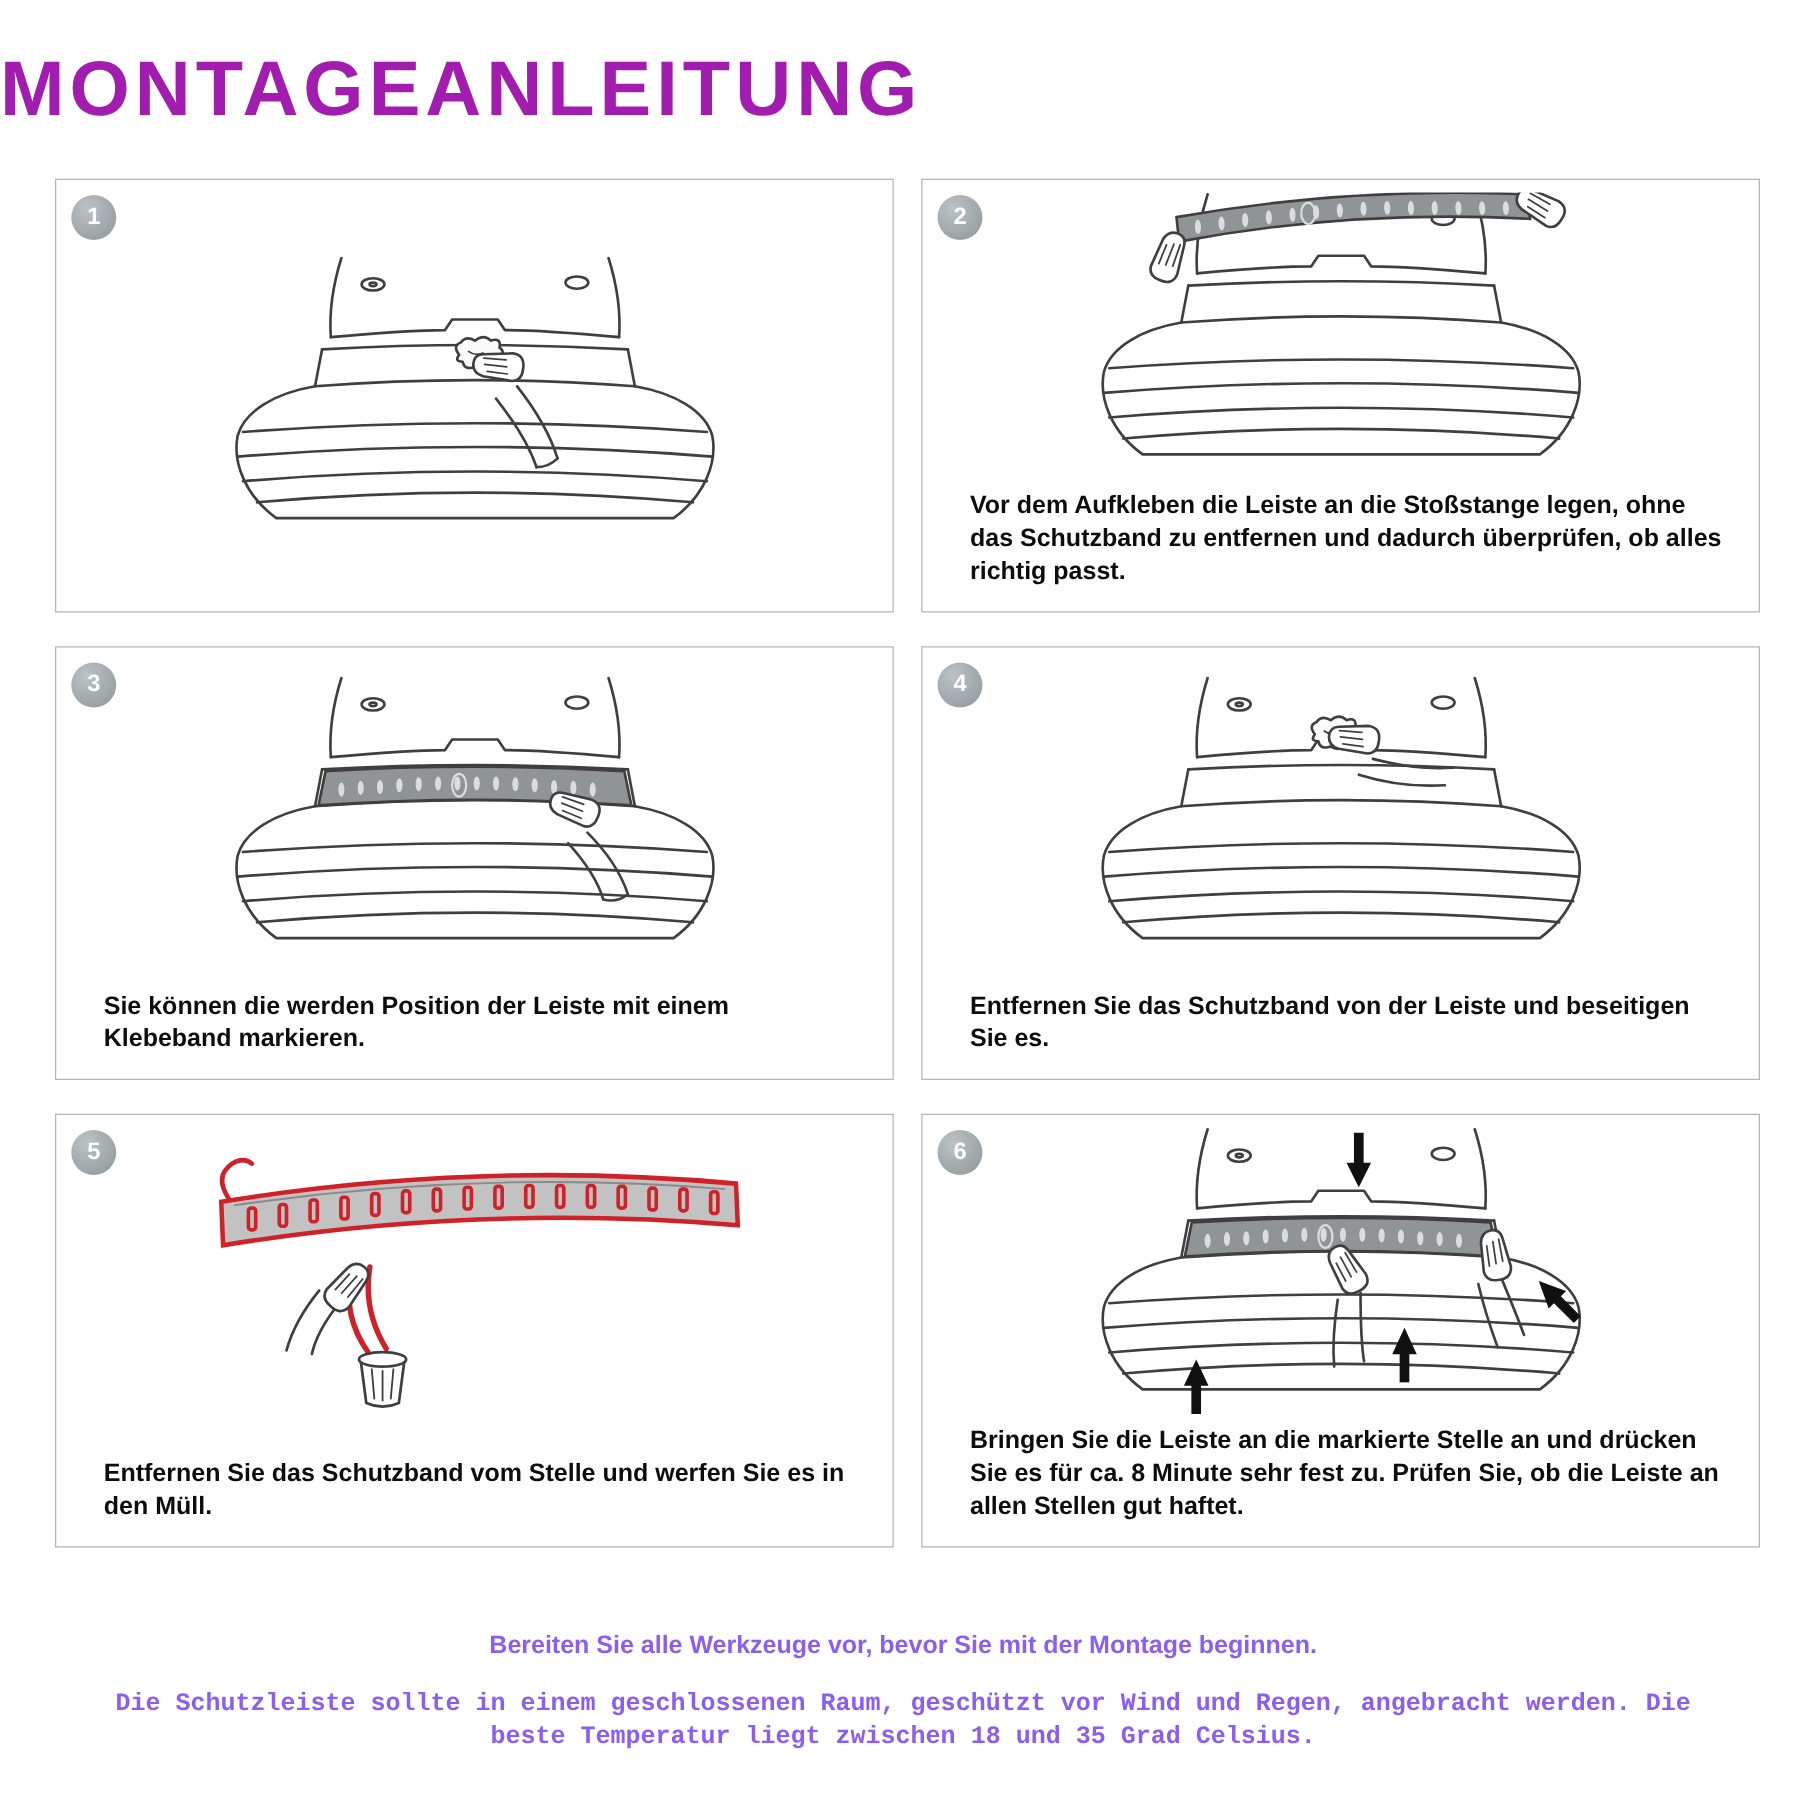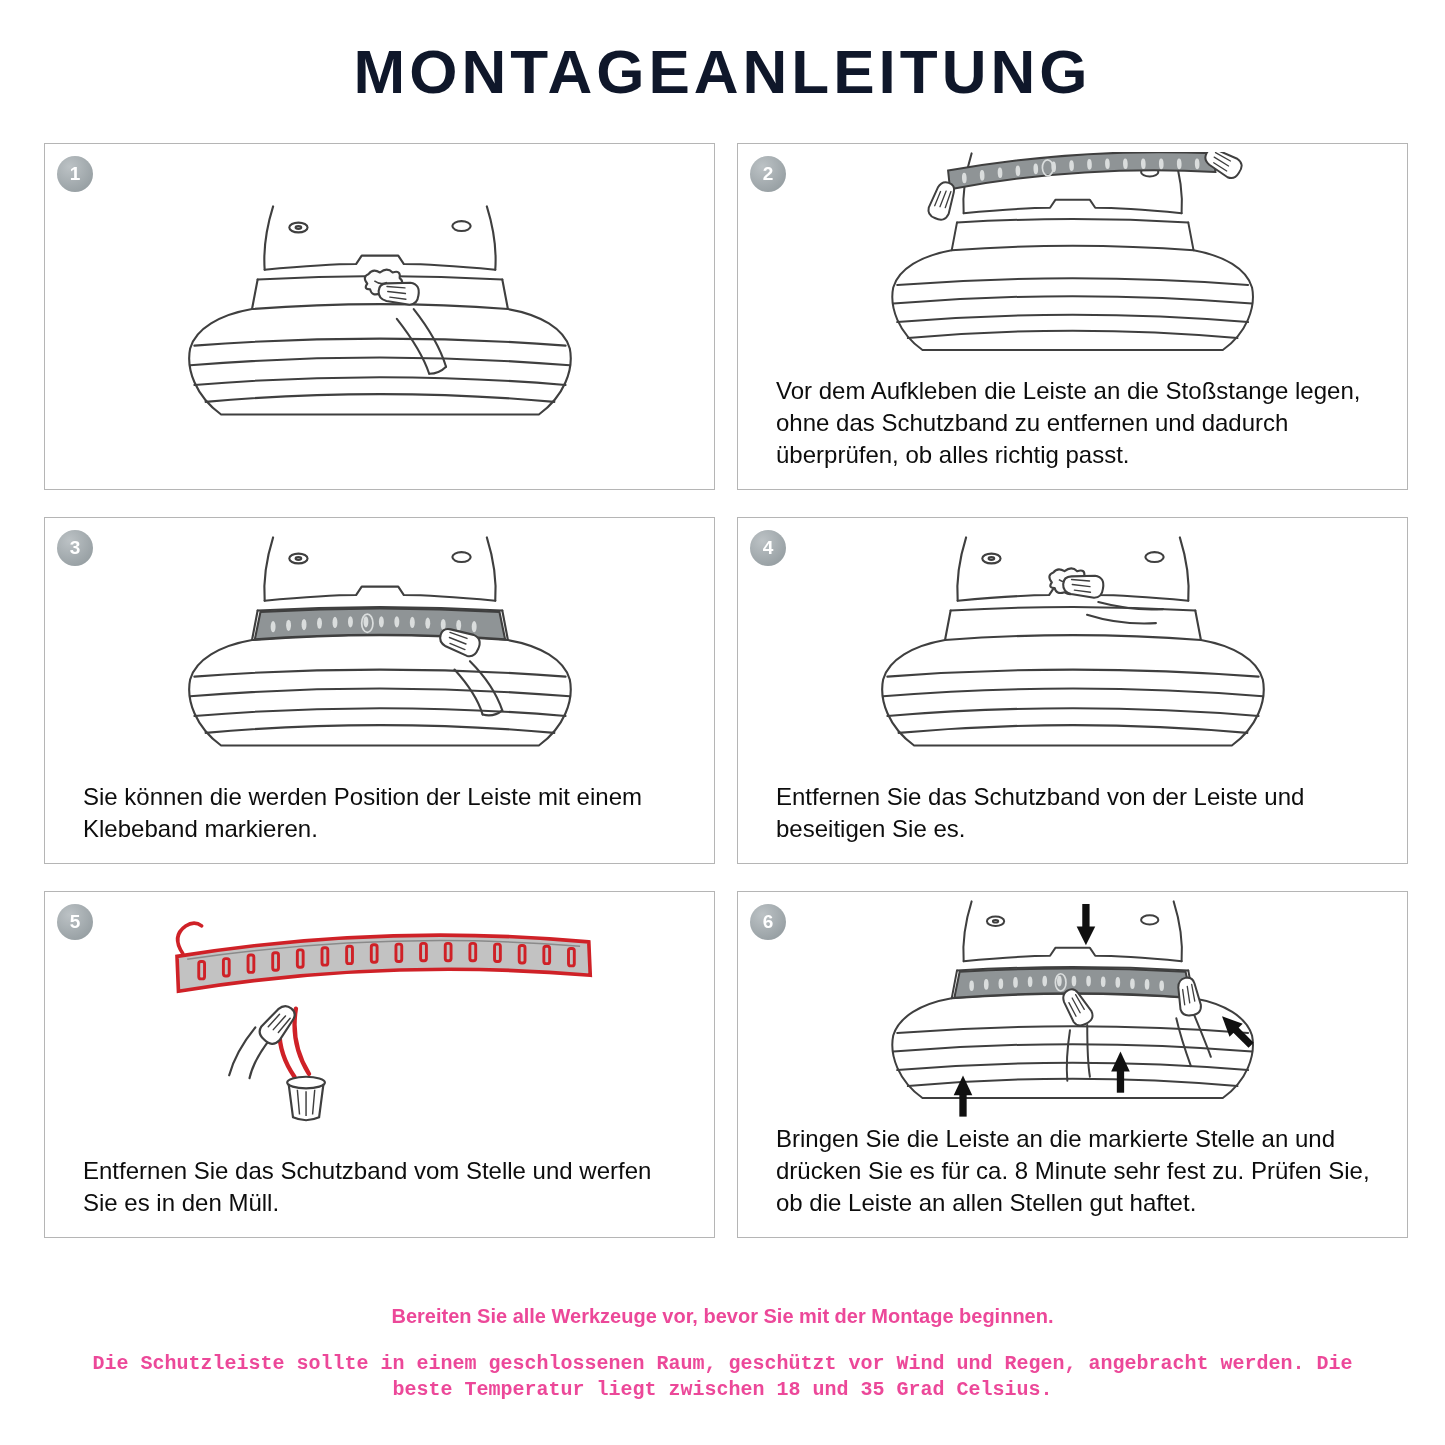--- a/index.html
+++ b/index.html
@@ -1,42 +1,42 @@
 <!DOCTYPE html>
 <html><head>
 <meta charset="utf-8">
 <style>
   * { margin:0; padding:0; box-sizing:border-box; }
   html,body { width:1445px; height:1445px; background:#ffffff;
               font-family:"Liberation Sans", sans-serif; color:#111; }
   .page { position:relative; width:1445px; height:1445px; overflow:hidden; }
 
-  .title { text-align:center; padding-top:36px; font-size:62px; font-weight:800;
-           letter-spacing:4px; color:#0f172a; white-space:nowrap; }
+  .title { padding-top:36px; font-size:62px; font-weight:800;
+           letter-spacing:4px; color:#a21caf; white-space:nowrap; }
 
   .grid { position:absolute; top:143px; left:44px; right:37px;
           display:grid; grid-template-columns:1fr 1fr; column-gap:22px; row-gap:27px; }
 
   .panel { position:relative; height:347px; border:1px solid #b5b5b5; background:#fff;
            display:flex; flex-direction:column; overflow:hidden; }
 
   .badge { position:absolute; top:12px; left:12px; width:36px; height:36px; border-radius:50%;
            background:radial-gradient(circle at 35% 30%, #bcc2c5, #8d969a);
            color:#fff; font-weight:700; font-size:19px;
            display:flex; align-items:center; justify-content:center; z-index:2; }
 
   .illus { flex:1 1 auto; display:flex; align-items:center; justify-content:center;
            padding-top:8px; min-height:0; }
   .illus svg { height:232px; max-height:100%; }
 
-  .caption { flex:0 0 auto; font-weight:400; font-size:24px; line-height:1.33;
+  .caption { flex:0 0 auto; font-weight:700; font-size:20px; line-height:1.33;
              color:#0d0d0d; padding:4px 24px 18px 38px; }
 
   .footer { position:absolute; left:0; right:0; top:1303px; text-align:center;
-            color:#ec4899; font-weight:700; font-size:20px; line-height:1.3; }
+            color:#8b5cf6; font-weight:700; font-size:20px; line-height:1.3; }
   .footer .l2 { margin-top:22px; padding:0 66px;font-family:Liberation Mono, monospace; }
 </style>
 </head>
 <body>
 
 <svg width="0" height="0" style="position:absolute" aria-hidden="true">
   <defs>
     <g id="car" fill="none" stroke="#3f3f3f" stroke-width="3" stroke-linecap="round" stroke-linejoin="round">
       <path d="M168,2 C158,34 154,64 156,92"></path>
       <path d="M472,2 C482,34 486,64 484,92"></path>

